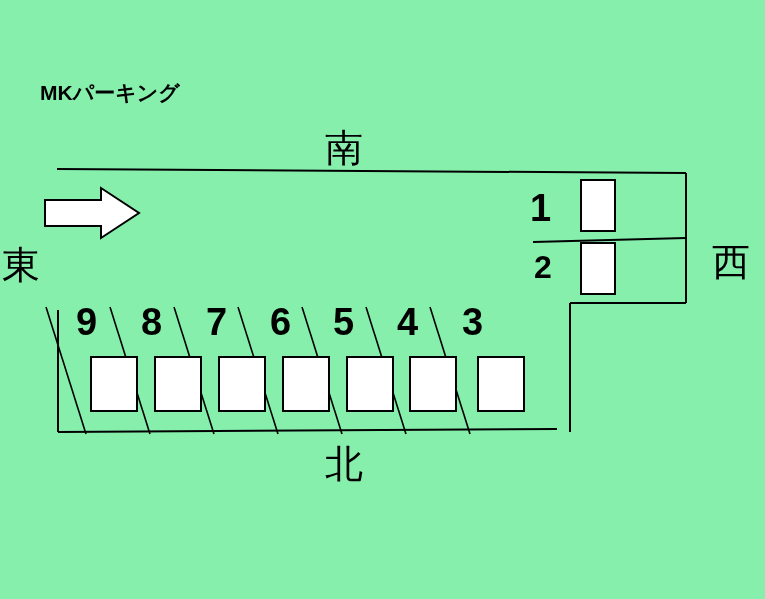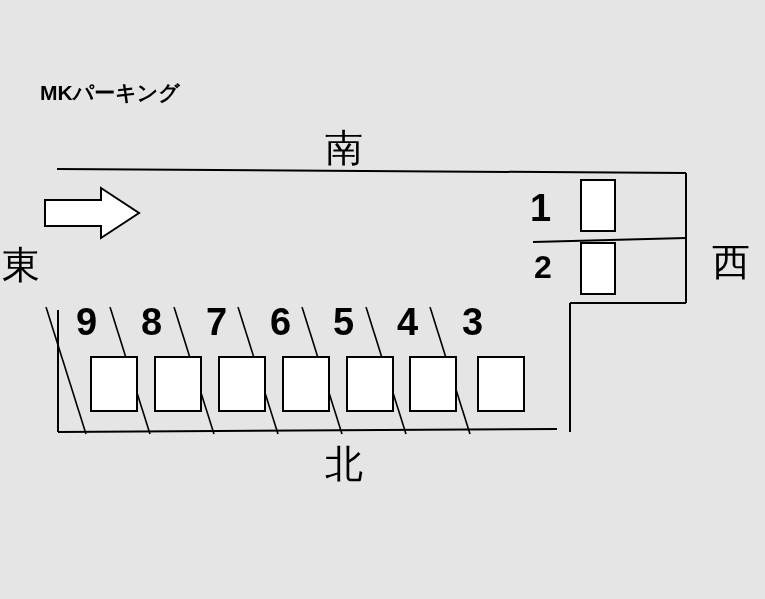--- a/index.html
+++ b/index.html
@@ -7,21 +7,21 @@
     padding: 0;
     background: #ffffff;
   }
   body {
     font-family: "Liberation Sans", sans-serif;
   }
   #canvas {
     position: relative;
     width: 765px;
     height: 599px;
-    background: #e5e5e5;
+    background: #86efac;
     overflow: hidden;
   }
   #svg-layer {
     position: absolute;
     left: 0;
     top: 0;
     width: 765px;
     height: 599px;
   }
   .lbl {

